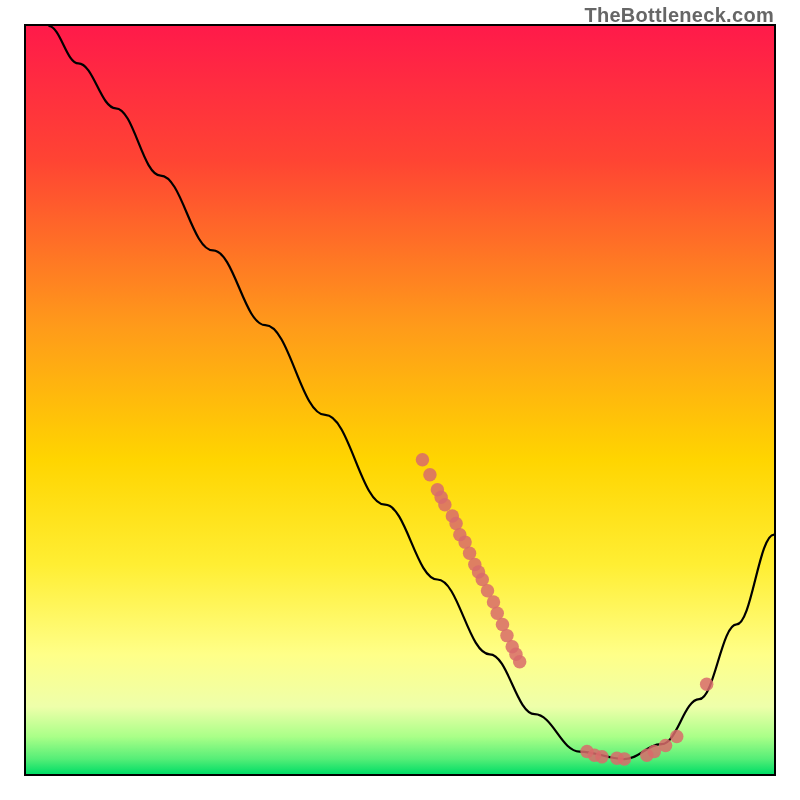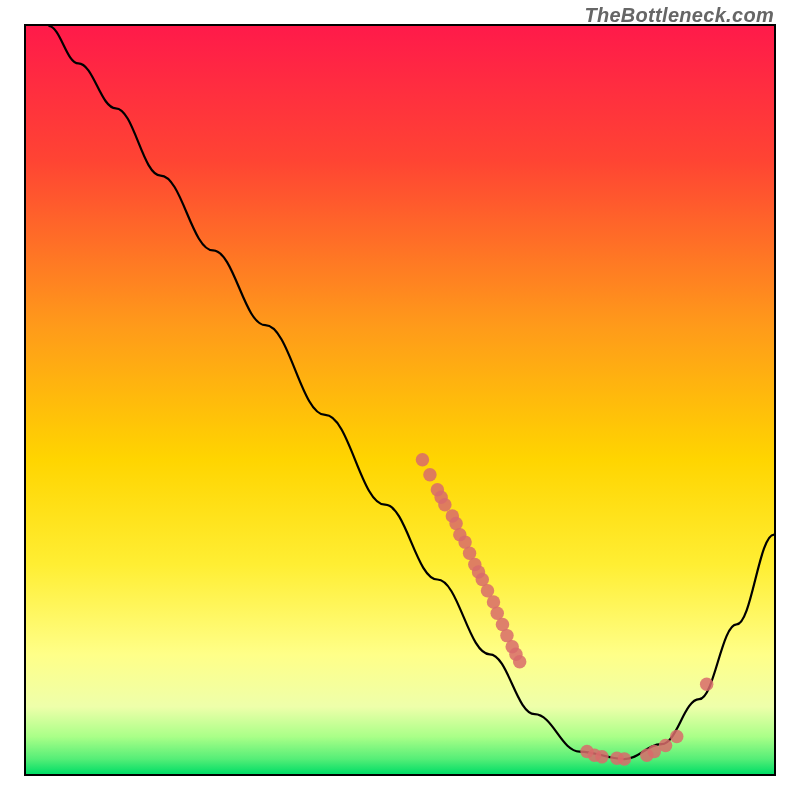--- a/index.html
+++ b/index.html
@@ -10,21 +10,20 @@
     height: 800px;
     overflow: hidden;
     font-family: Arial, Helvetica, sans-serif;
   }
   .chart-container {
     position: absolute;
     left: 0;
     top: 0;
     width: 800px;
     height: 668px;
-    font-style: italic;
   }
   .plot-area {
     position: absolute;
     left: 24px;
     top: 24px;
     width: 752px;
     height: 752px;
     border: 2px solid #000;
     box-sizing: border-box;
     overflow: hidden;

